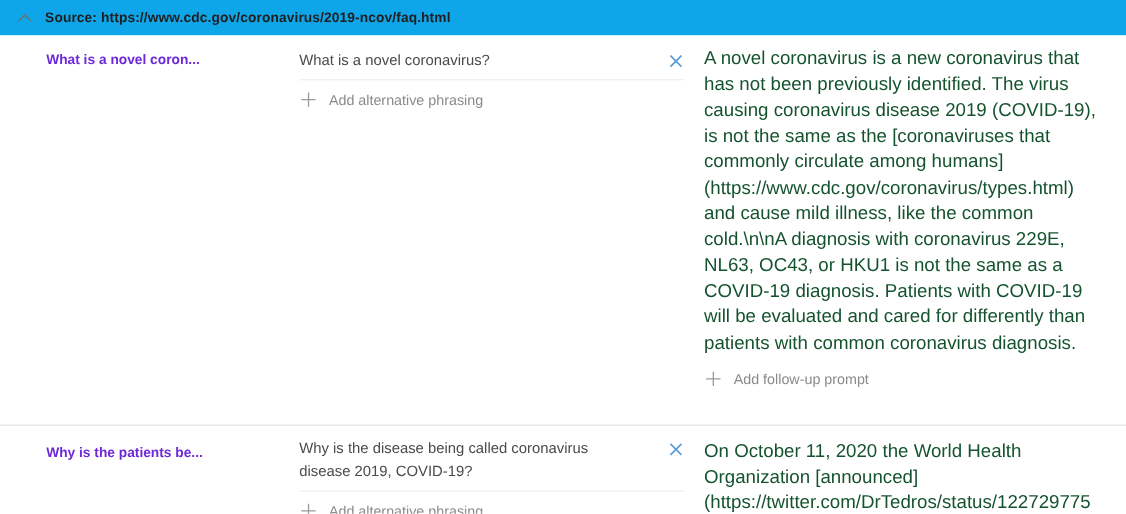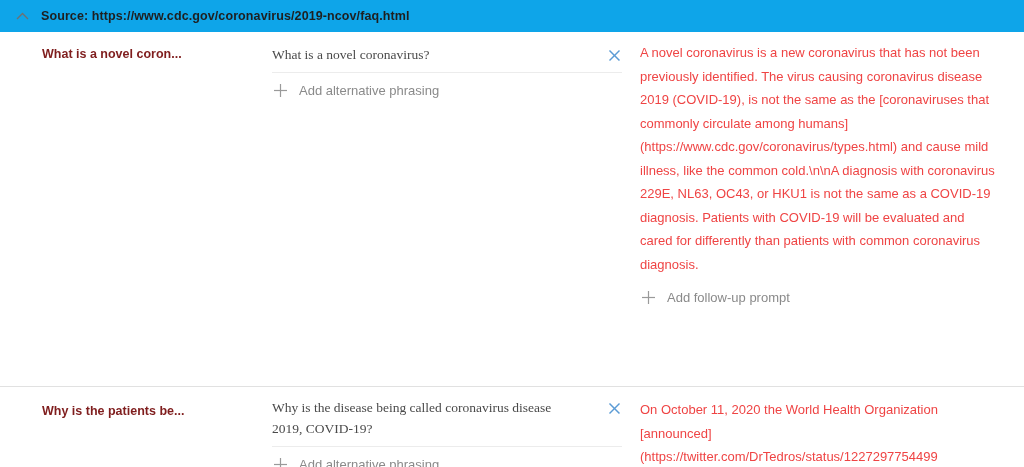--- a/index.html
+++ b/index.html
@@ -76,21 +76,21 @@
   .col-label {
     flex: 0 0 228px;
     box-sizing: border-box;
     padding-left: 42px;
     padding-top: 14px;
   }
   .row-2 .col-label { padding-top: 16px; }
   .label-text {
     font-size: 12.5px;
     font-weight: bold;
-    color: #7f1d1d;
+    color: #6d28d9;
     line-height: 16px;
     white-space: nowrap;
     overflow: hidden;
   }
 
   
   .col-questions {
     flex: 0 0 402px;
     box-sizing: border-box;
     padding-left: 44px;
@@ -106,21 +106,20 @@
     border-bottom: 1px solid #ececec;
     padding-bottom: 7px;
     padding-top: 2px;
   }
   .question-text {
     font-size: 13.5px;
     color: #4a4a4a;
     line-height: 21px;
     padding-right: 10px;
     max-width: 280px;
-    font-family: Liberation Serif, serif;
   }
   .remove-icon {
     flex: 0 0 auto;
     width: 16px;
     height: 16px;
     margin-top: 3px;
     cursor: pointer;
     display: flex;
     align-items: center;
     justify-content: center;
@@ -154,22 +153,22 @@
   
   .col-answer {
     flex: 1 1 auto;
     box-sizing: border-box;
     padding-left: 10px;
     padding-top: 9px;
     padding-right: 4px;
   }
   .row-2 .col-answer { padding-top: 11px; }
   .answer-text {
-    font-size: 13px;
-    color: #ef4444;
+    font-size: 17px;
+    color: #14532d;
     line-height: 23.5px;
     word-break: break-word;
     max-width: 360px;
   }
   .followup-link {
     display: flex;
     align-items: center;
     margin-top: 13px;
     cursor: pointer;
     user-select: none;

